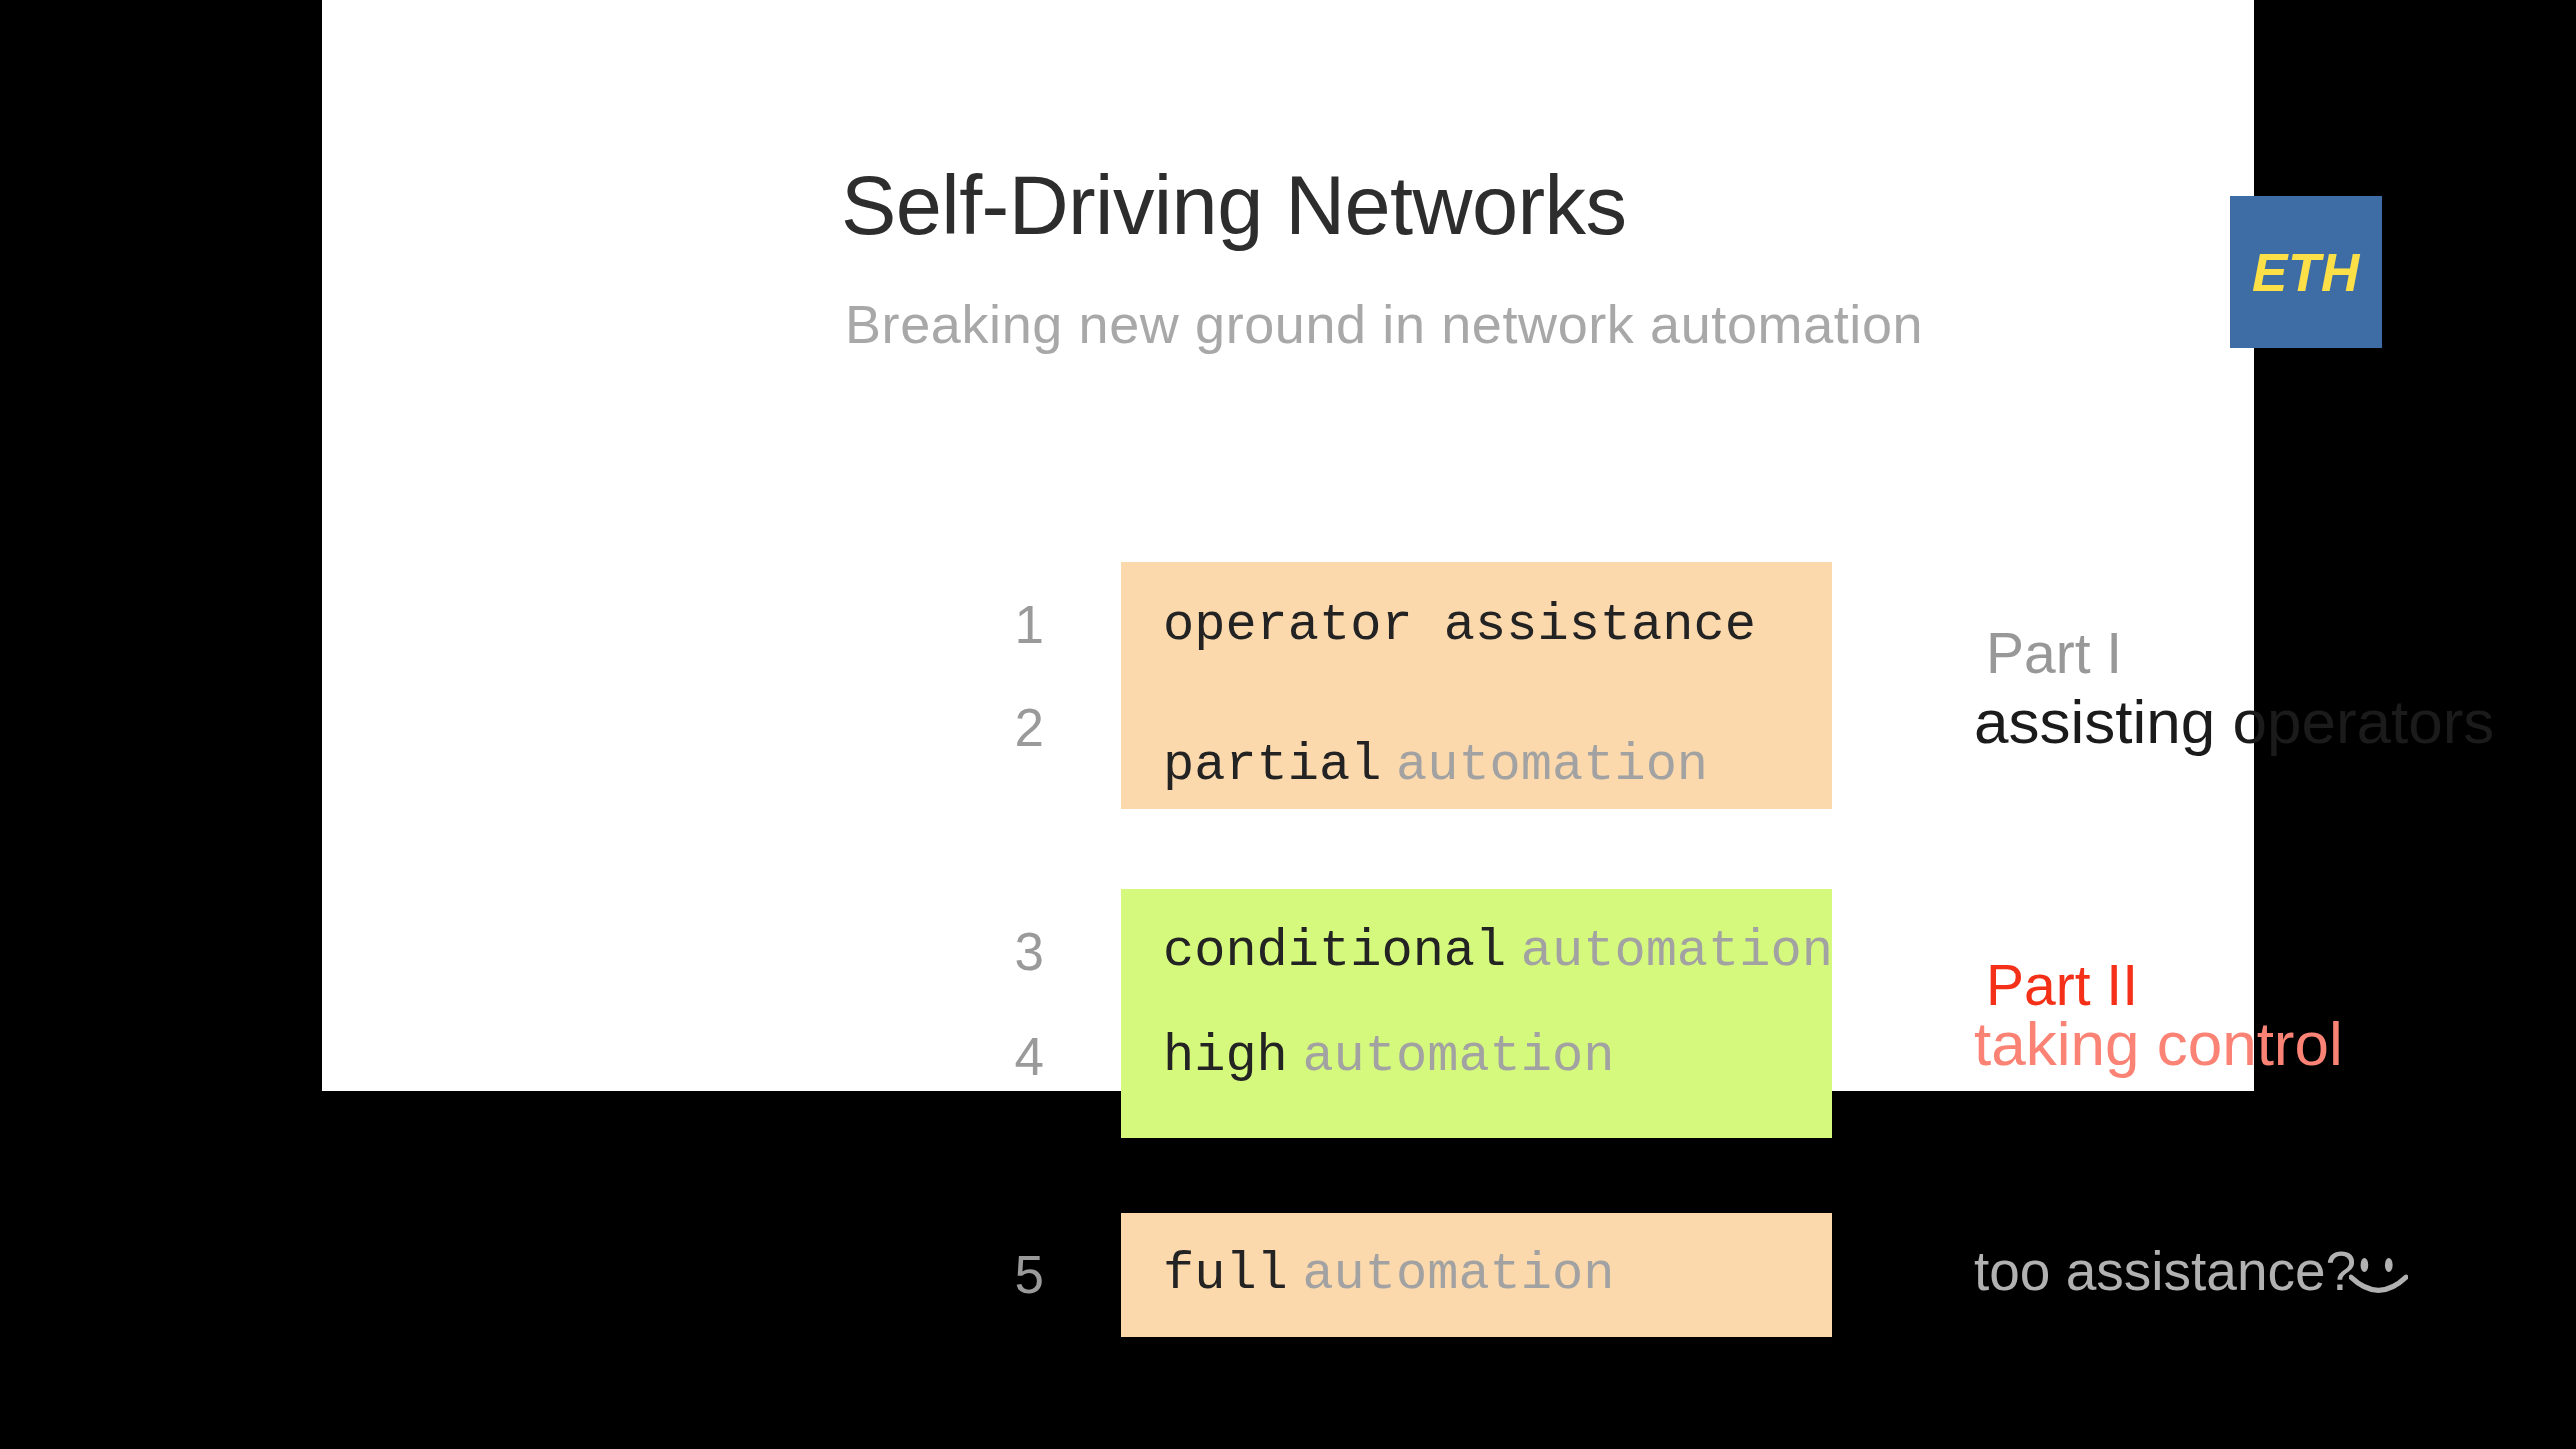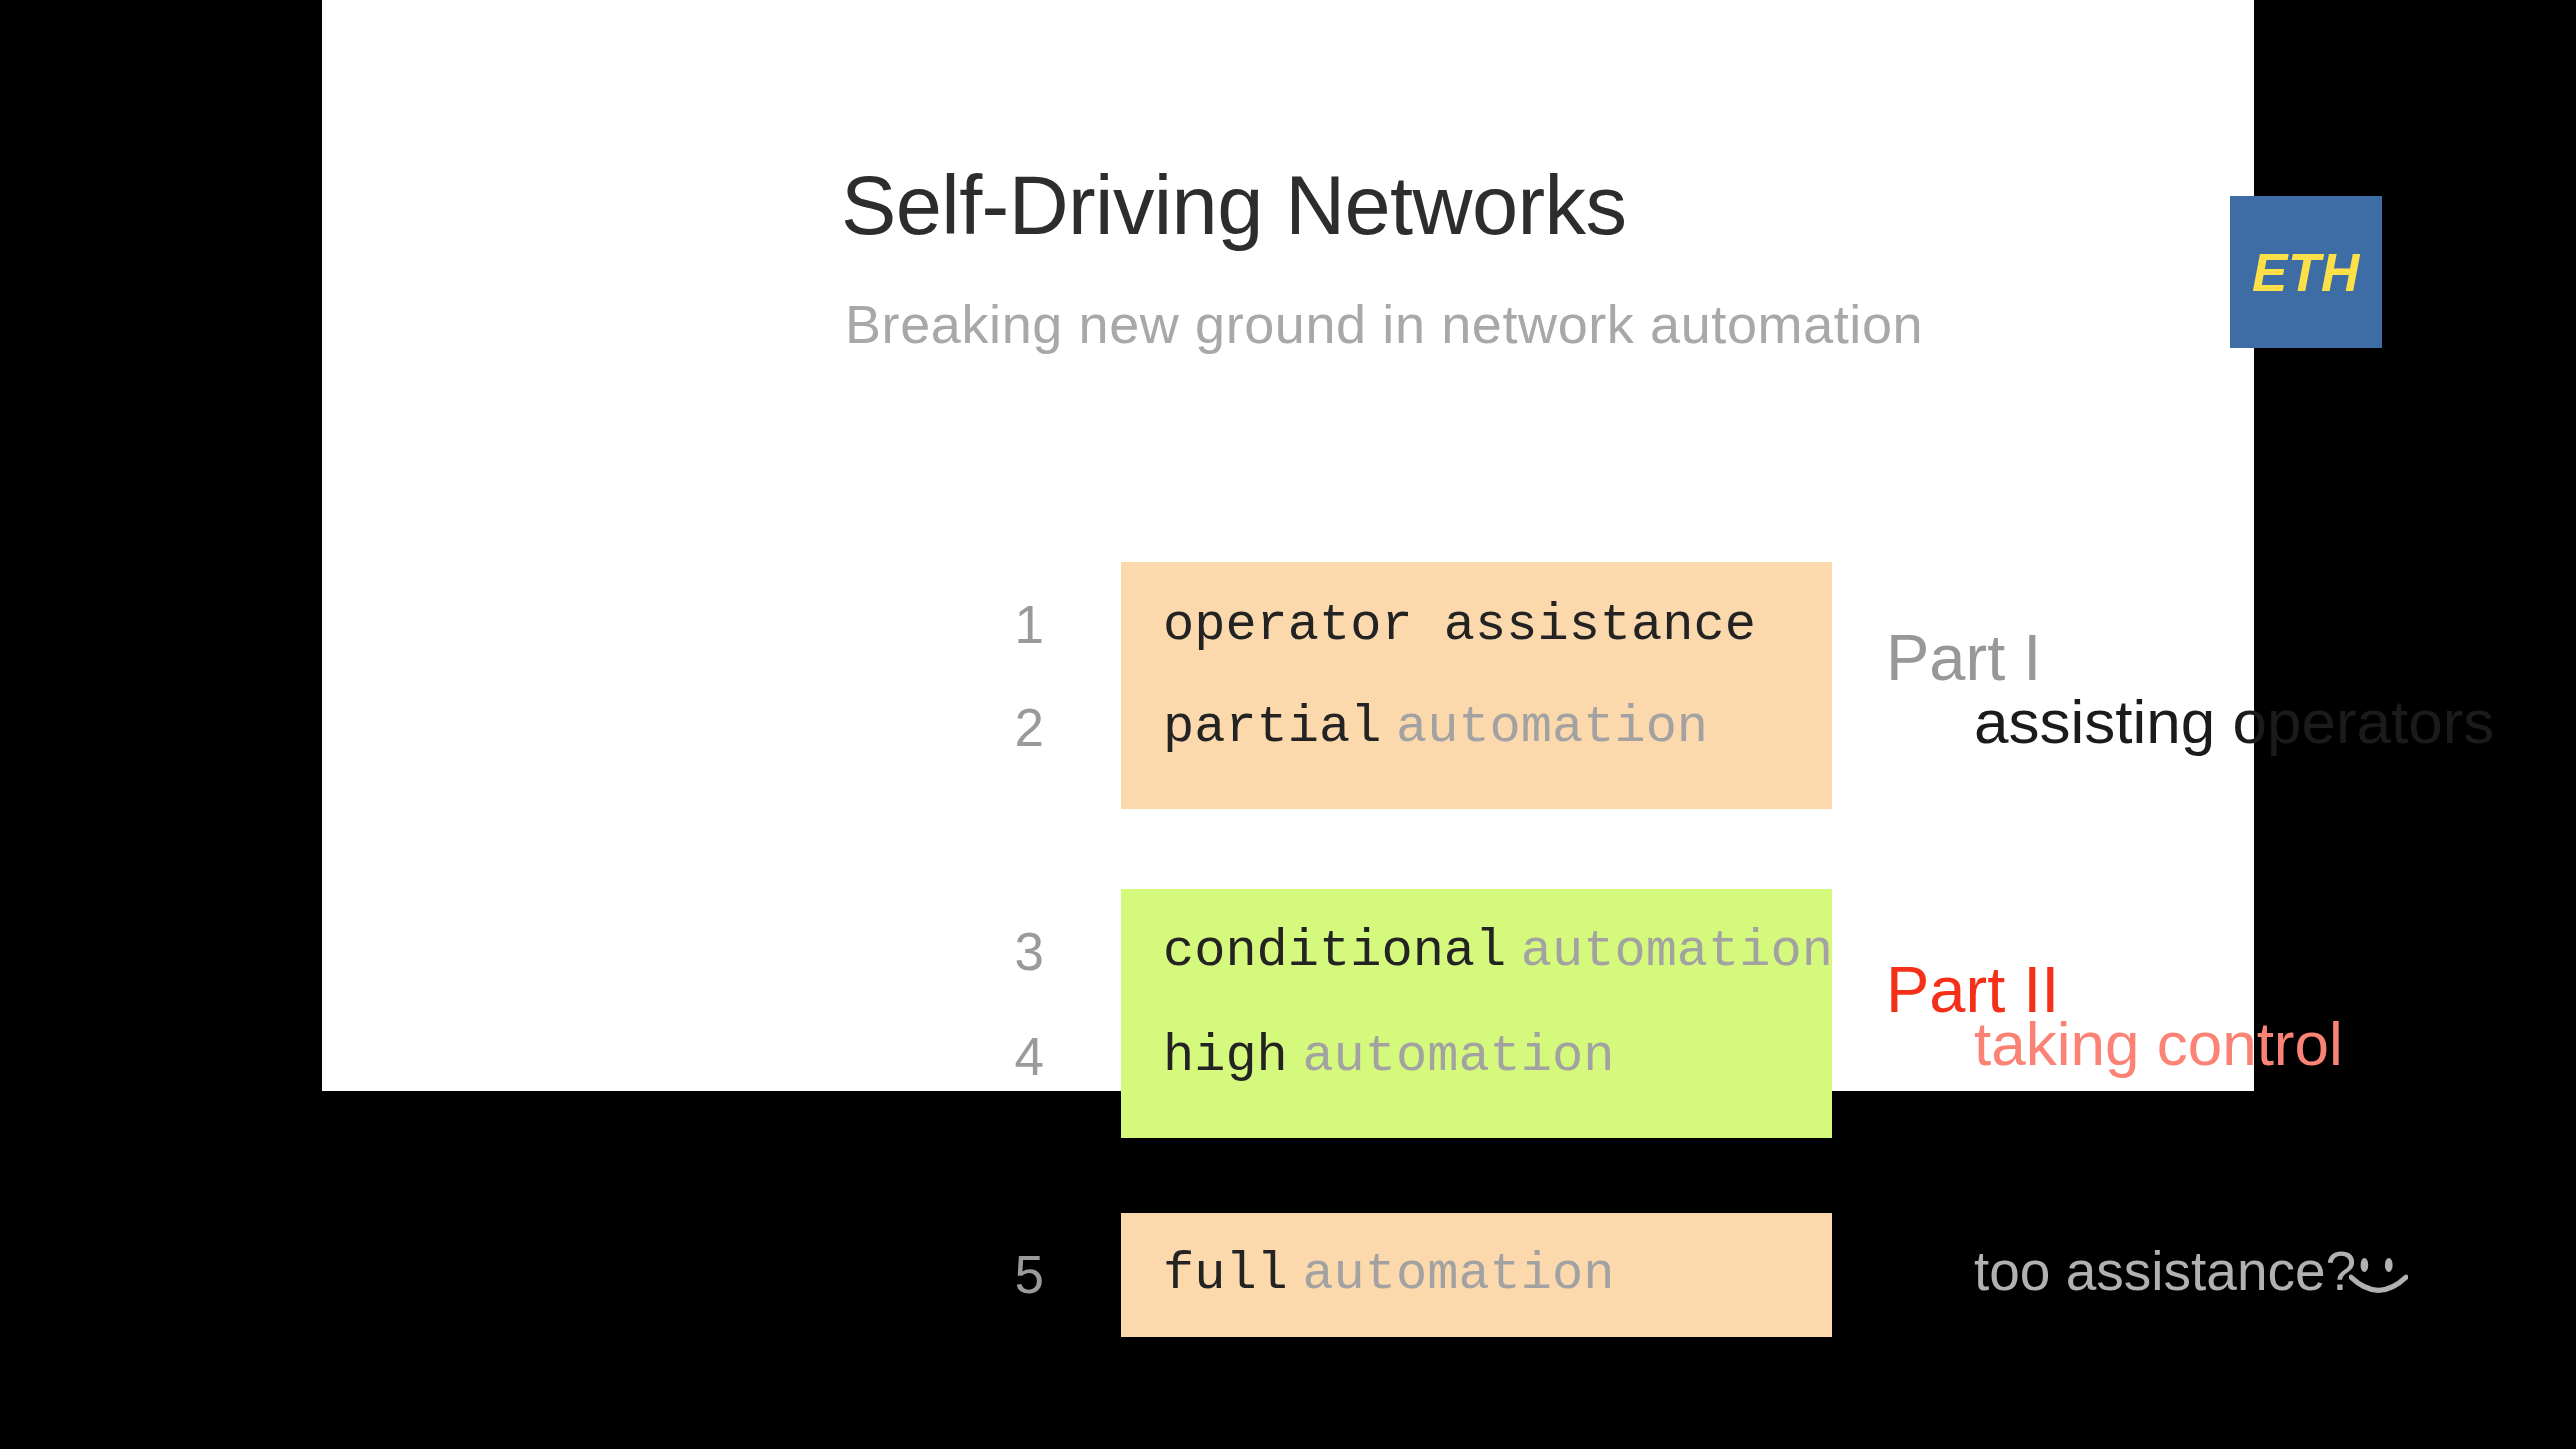--- a/index.html
+++ b/index.html
@@ -58,40 +58,40 @@
     text-align: center;
   }
 
   .level-box { position: absolute; }
   .box-1 { left: 799px; top: 562px;  width: 711px; height: 247px; background: #fbd9ad; }
   .box-2 { left: 799px; top: 889px; width: 711px; height: 249px; background: #d5f97d; }
   .box-3 { left: 799px; top: 1213px; width: 711px; height: 124px; background: #fbd9ad; }
 
   .level-line { font-size: 52px; color: #232323; left: 841px; font-family: Liberation Mono, monospace; }
   .line-1 { top: 600px; }
-  .line-2 { top: 702px; }
+  .line-2 { top: 740px; }
   .line-3 { top: 926px; }
   .line-4 { top: 1031px; }
   .line-5 { top: 1249px; }
   .word-secondary { color: #a2a2a2; margin-left: 0.28em; }
 
   .level-number {
     font-size: 53px;
     color: #9a9a9a;
     left: 580px;
     width: 142px;
     text-align: right;
   }
   .num-1 { top: 598px; }
   .num-2 { top: 701px; }
   .num-3 { top: 925px; }
   .num-4 { top: 1030px; }
   .num-5 { top: 1248px; }
 
-  .part-label   { left: 1564px; font-size: 65px; }
+  .part-label   { left: 1664px; font-size: 57px; }
   .part-text    { left: 1652px; font-size: 62px; text-align: center; }
   .part1-label  { top: 625px;  color: #989898; }
   .part1-text   { top: 691px; color: #1b1b1b; }
   .part2-label  { top: 957px; color: #f43019; }
   .part2-text   { top: 1013px; color: #fb8375; }
   .future-text  { left: 1652px; top: 1244px; font-size: 55px; color: #b1b1b1; }
   .smiley       { left: 2027px; top: 1252px; width: 59px; height: 44px; }
 </style>
 </head>
 <body>

